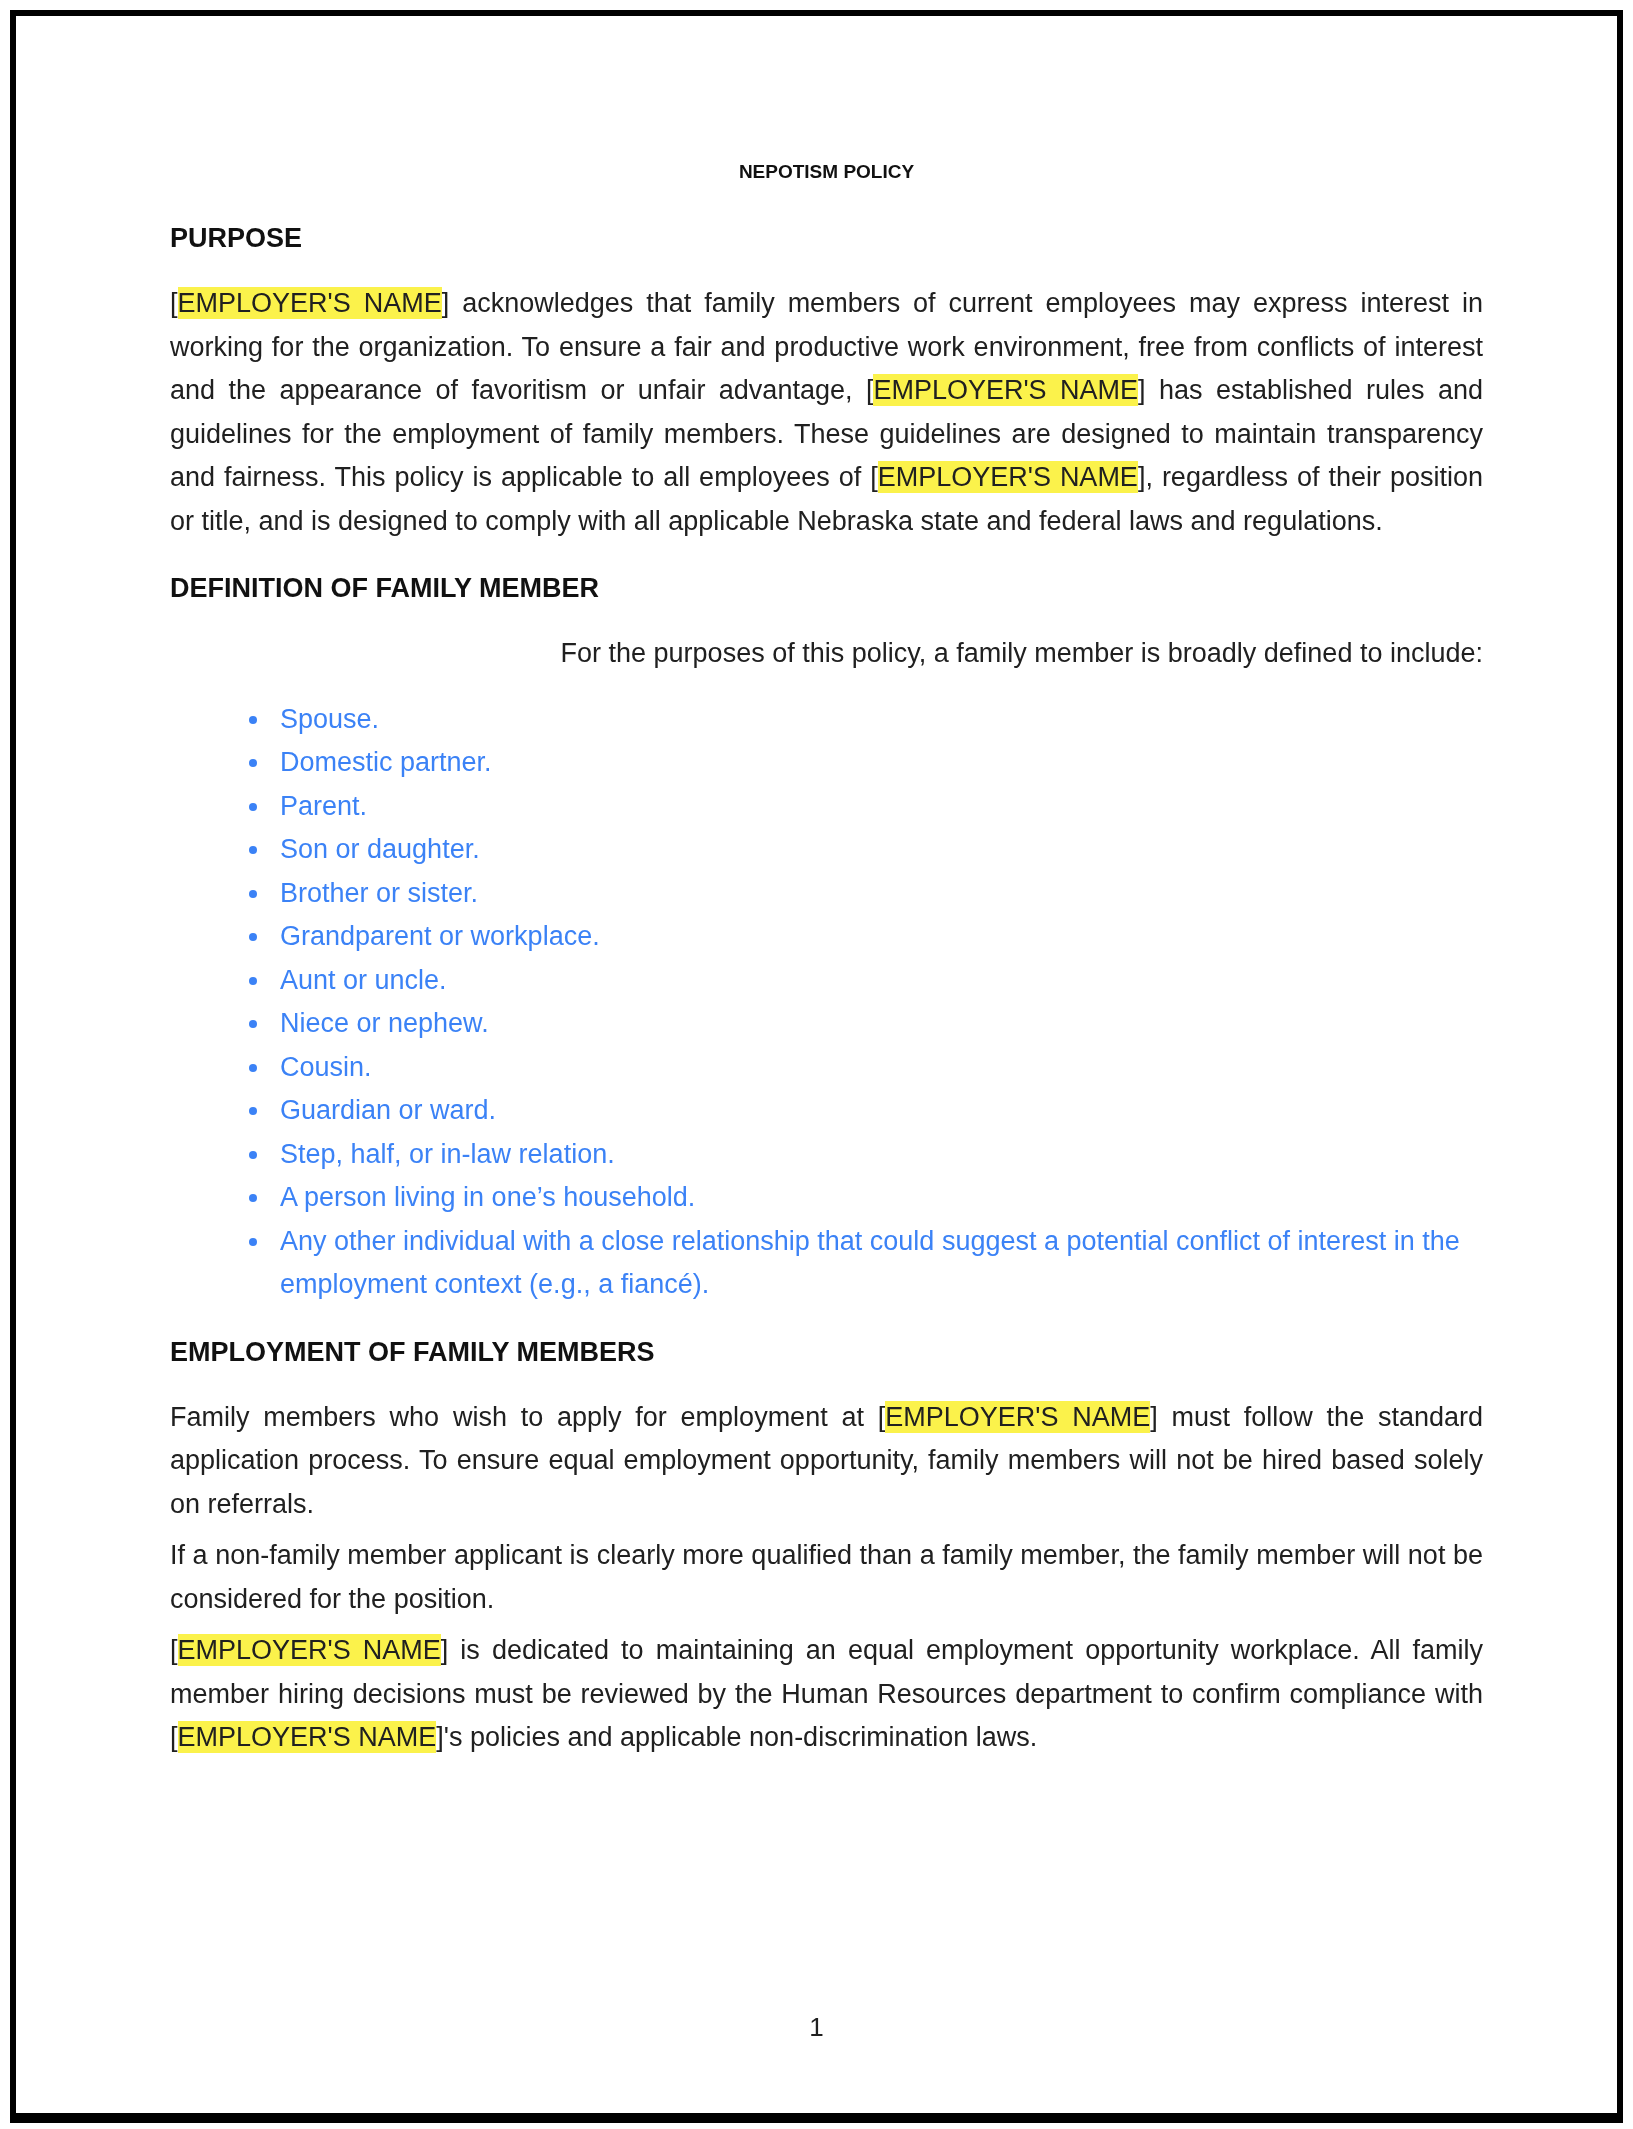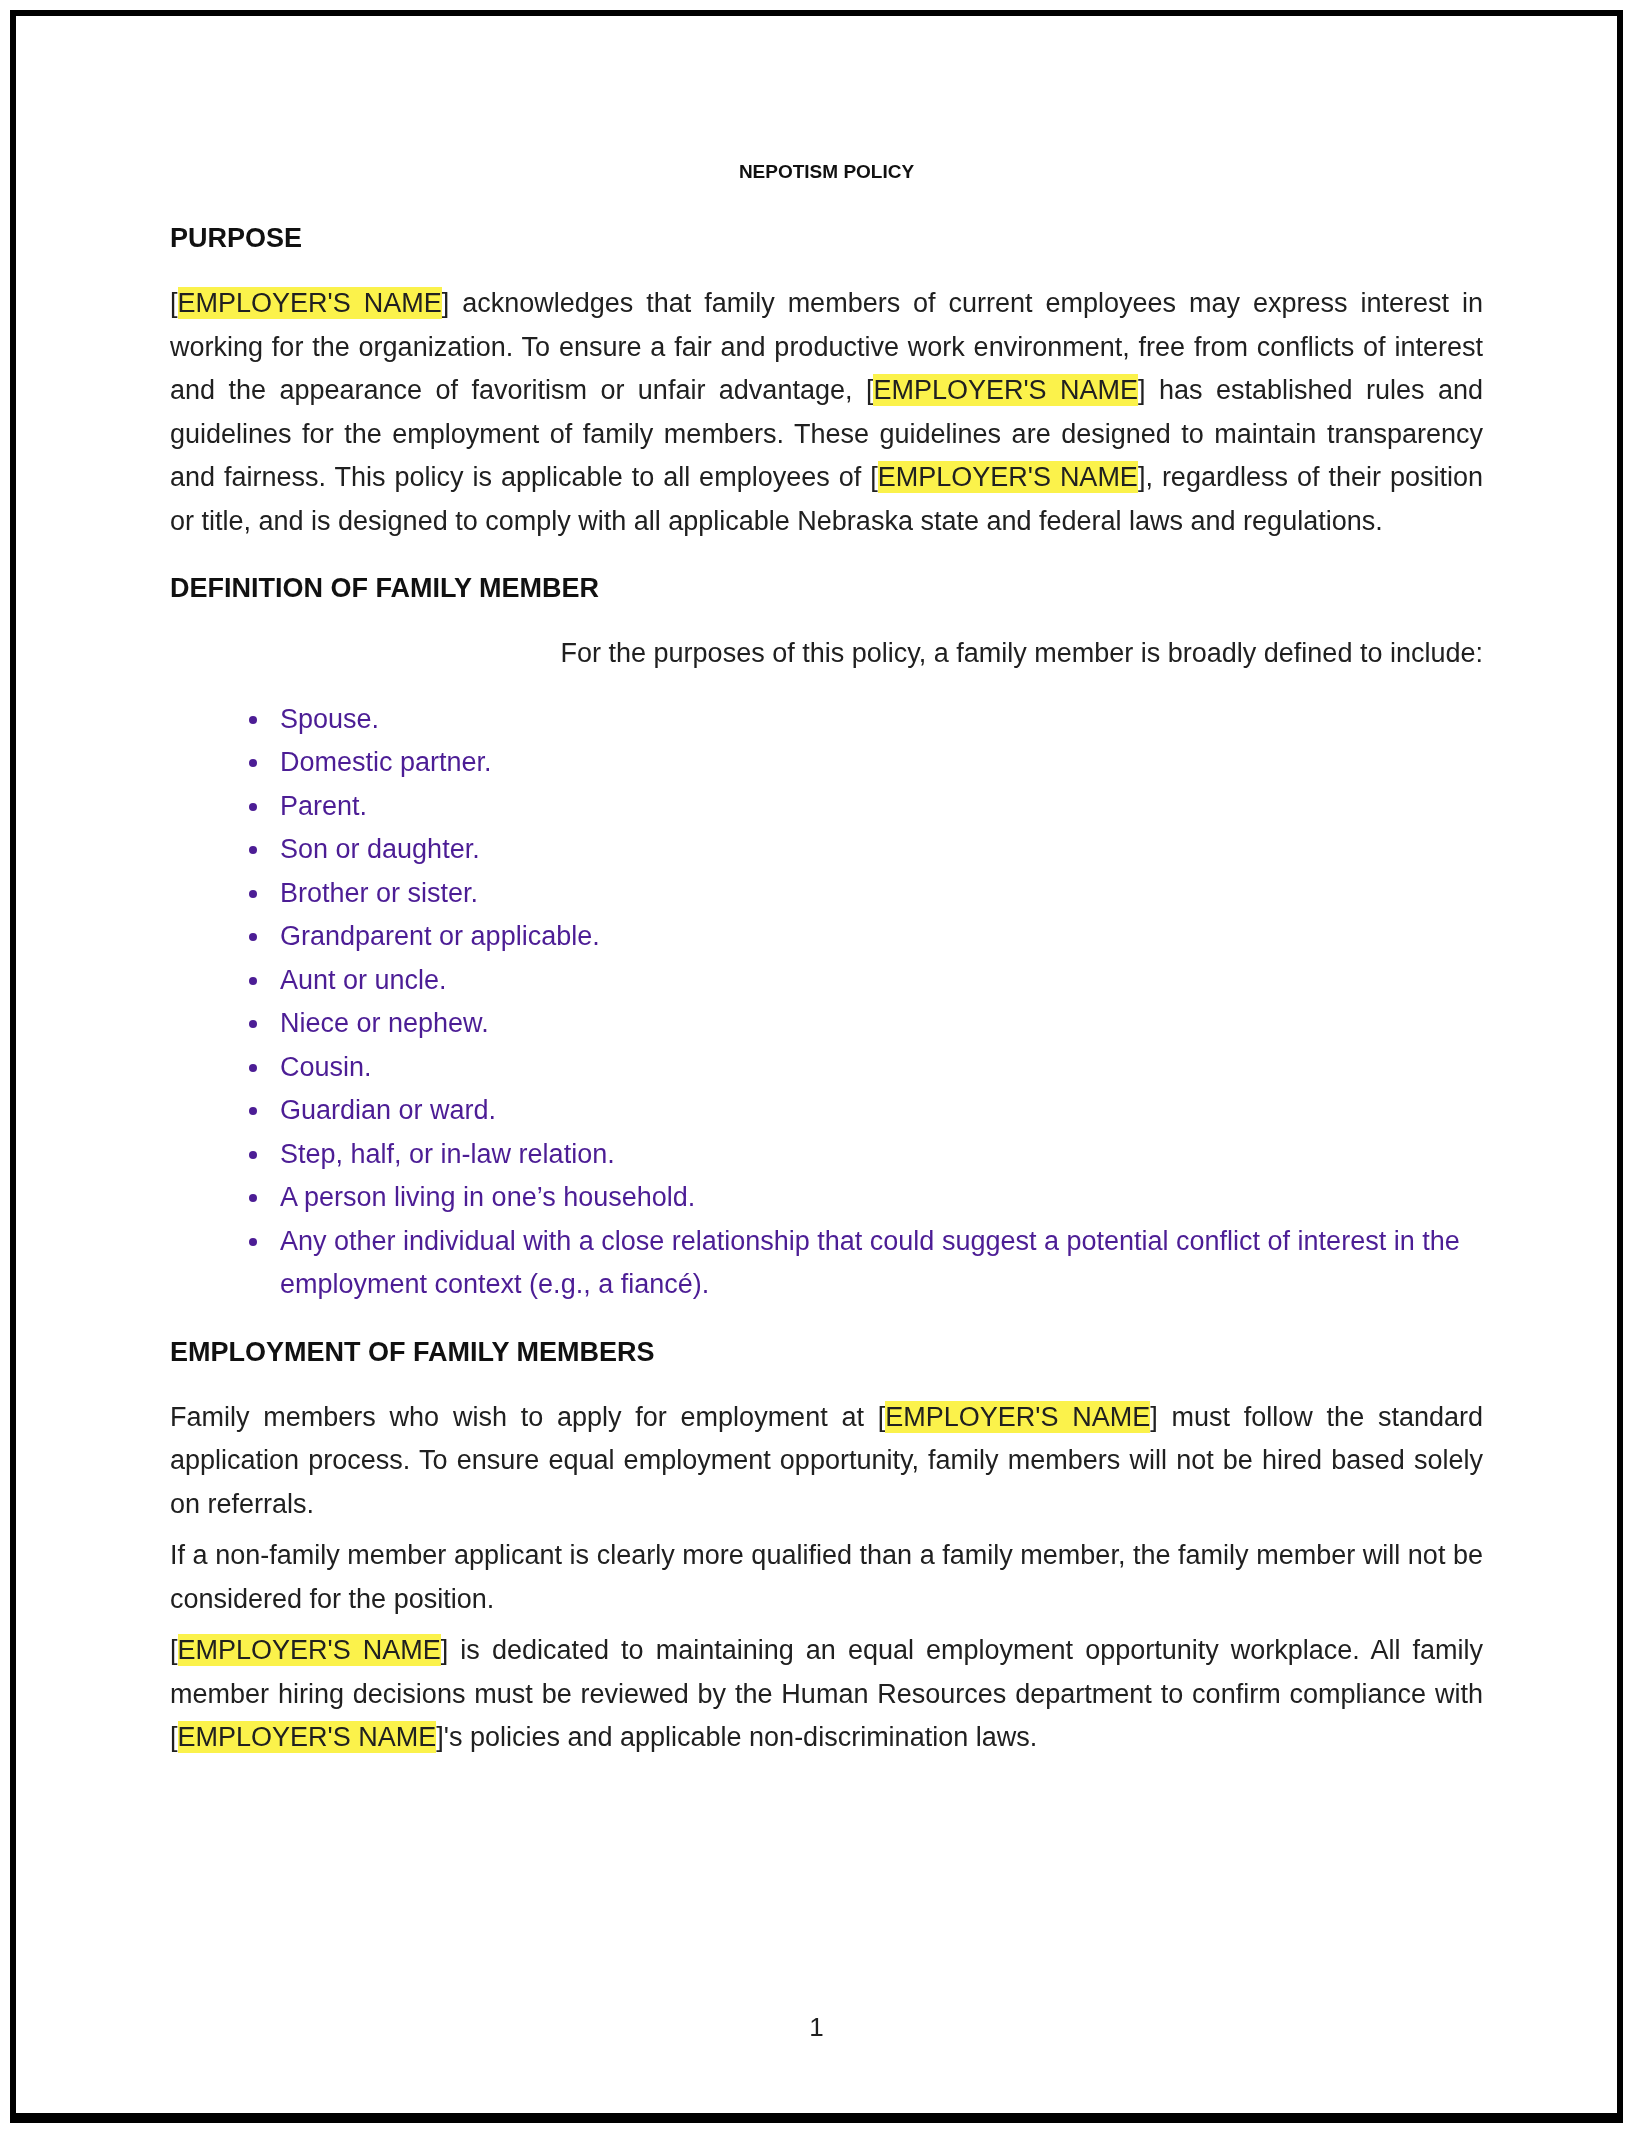--- a/index.html
+++ b/index.html
@@ -52,21 +52,21 @@
   p.body-para.no-justify { text-align: right; }
   ul.bullet-list {
     margin: 22px 0;
     padding-left: 102px;
     list-style: disc outside;
   }
   ul.bullet-list li {
     font-size: 27px;
     line-height: 43.5px;
     padding-left: 8px;
-    color: #4c1d95;
+    color: #3b82f6;
   }
   .hl {
     background: var(--hl, #FBF24B);
     padding: 1px 0;
   }
   .page-number {
     position: absolute;
     left: 0; right: 0;
     top: 2012px;
     text-align: center;
@@ -90,21 +90,21 @@
   <h2 class="section-heading">DEFINITION OF FAMILY MEMBER</h2>
 
   <p class="body-para no-justify">For the purposes of this policy, a family member is broadly defined to include:</p>
 
   <ul class="bullet-list">
     <li>Spouse.</li>
     <li>Domestic partner.</li>
     <li>Parent.</li>
     <li>Son or daughter.</li>
     <li>Brother or sister.</li>
-    <li>Grandparent or applicable.</li>
+    <li>Grandparent or workplace.</li>
     <li>Aunt or uncle.</li>
     <li>Niece or nephew.</li>
     <li>Cousin.</li>
     <li>Guardian or ward.</li>
     <li>Step, half, or in-law relation.</li>
     <li>A person living in one’s household.</li>
     <li>Any other individual with a close relationship that could suggest a potential conflict of interest in the employment context (e.g., a fiancé).</li>
   </ul>
 
   <h2 class="section-heading">EMPLOYMENT OF FAMILY MEMBERS</h2>

